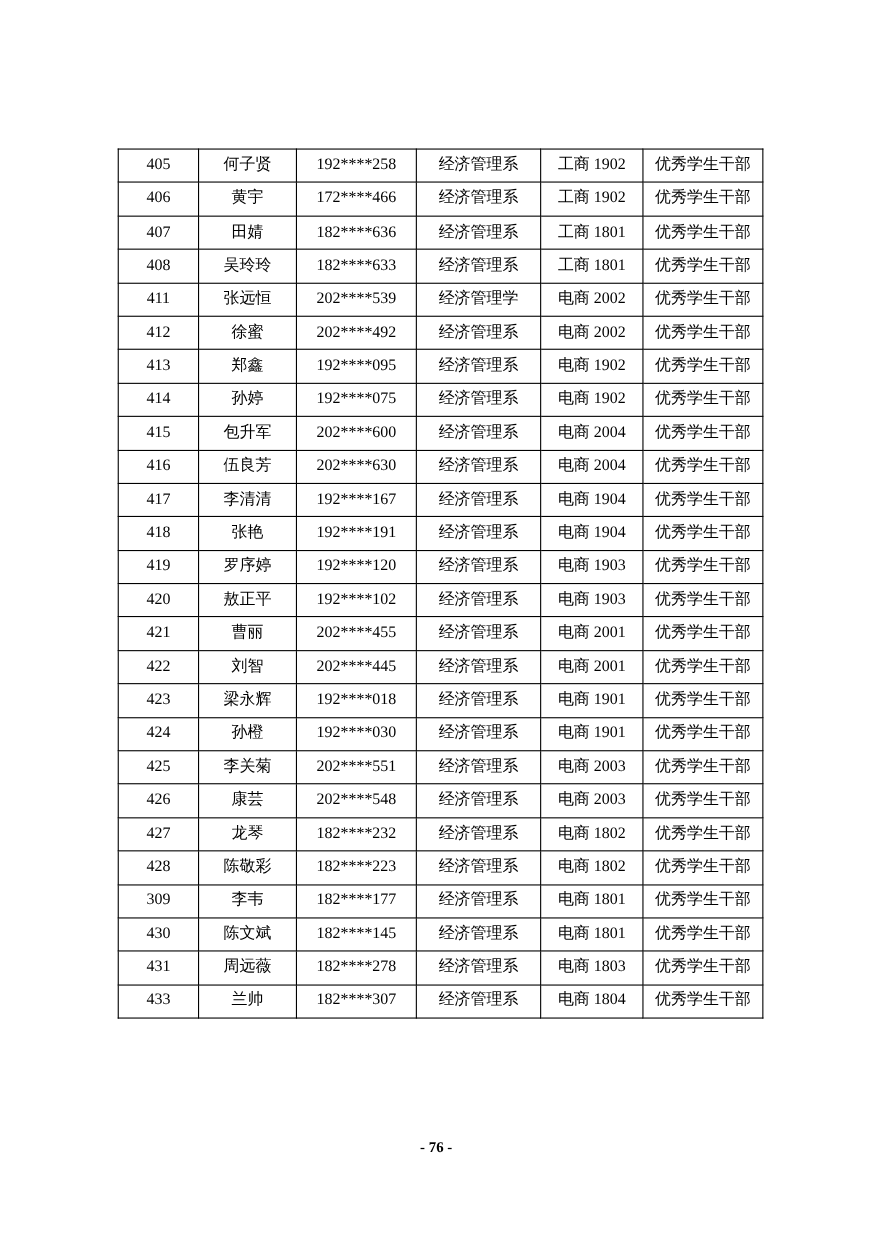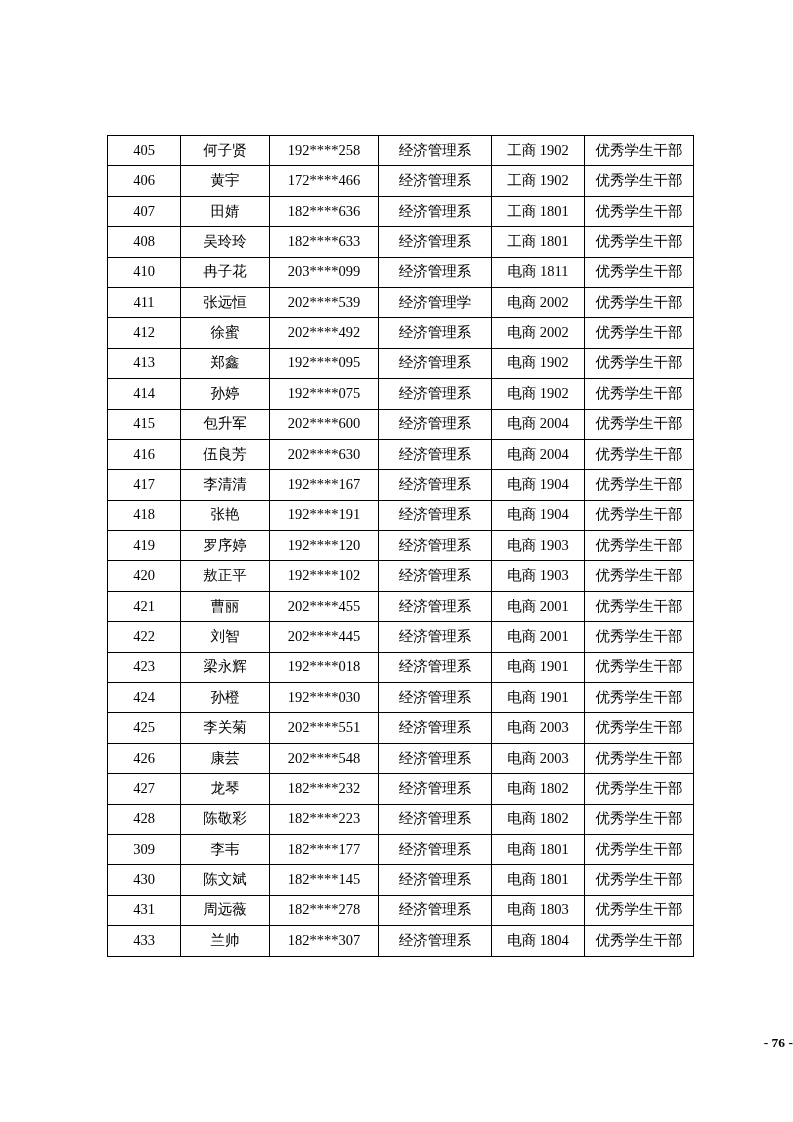--- a/index.html
+++ b/index.html
@@ -46,21 +46,21 @@
   td.c-name     { width: 88px;  }
   td.c-id       { width: 108px; letter-spacing: 0px; }
   td.c-dept     { width: 112px; }
   td.c-class    { width: 92px;  }
   td.c-honor    { width: 108px; }
   .footer {
     position: absolute;
     left: 0;
     top: 1035px;
     width: 793px;
-    text-align: right;
+    text-align: center;
     font-size: 13.5px;
     font-weight: bold;
     font-family: "Liberation Serif", serif;
   }
 </style>
 </head>
 <body>
 
 <div class="page">
 
@@ -90,28 +90,20 @@
             <td class="c-dept">经济管理系</td>
             <td class="c-class">工商 1801</td>
             <td class="c-honor">优秀学生干部</td>
           </tr>
           <tr>
             <td class="c-num">408</td>
             <td class="c-name">吴玲玲</td>
             <td class="c-id">182****633</td>
             <td class="c-dept">经济管理系</td>
             <td class="c-class">工商 1801</td>
-            <td class="c-honor">优秀学生干部</td>
-          </tr>
-          <tr>
-            <td class="c-num">410</td>
-            <td class="c-name">冉子花</td>
-            <td class="c-id">203****099</td>
-            <td class="c-dept">经济管理系</td>
-            <td class="c-class">电商 1811</td>
             <td class="c-honor">优秀学生干部</td>
           </tr>
           <tr>
             <td class="c-num">411</td>
             <td class="c-name">张远恒</td>
             <td class="c-id">202****539</td>
             <td class="c-dept">经济管理学</td>
             <td class="c-class">电商 2002</td>
             <td class="c-honor">优秀学生干部</td>
           </tr>

